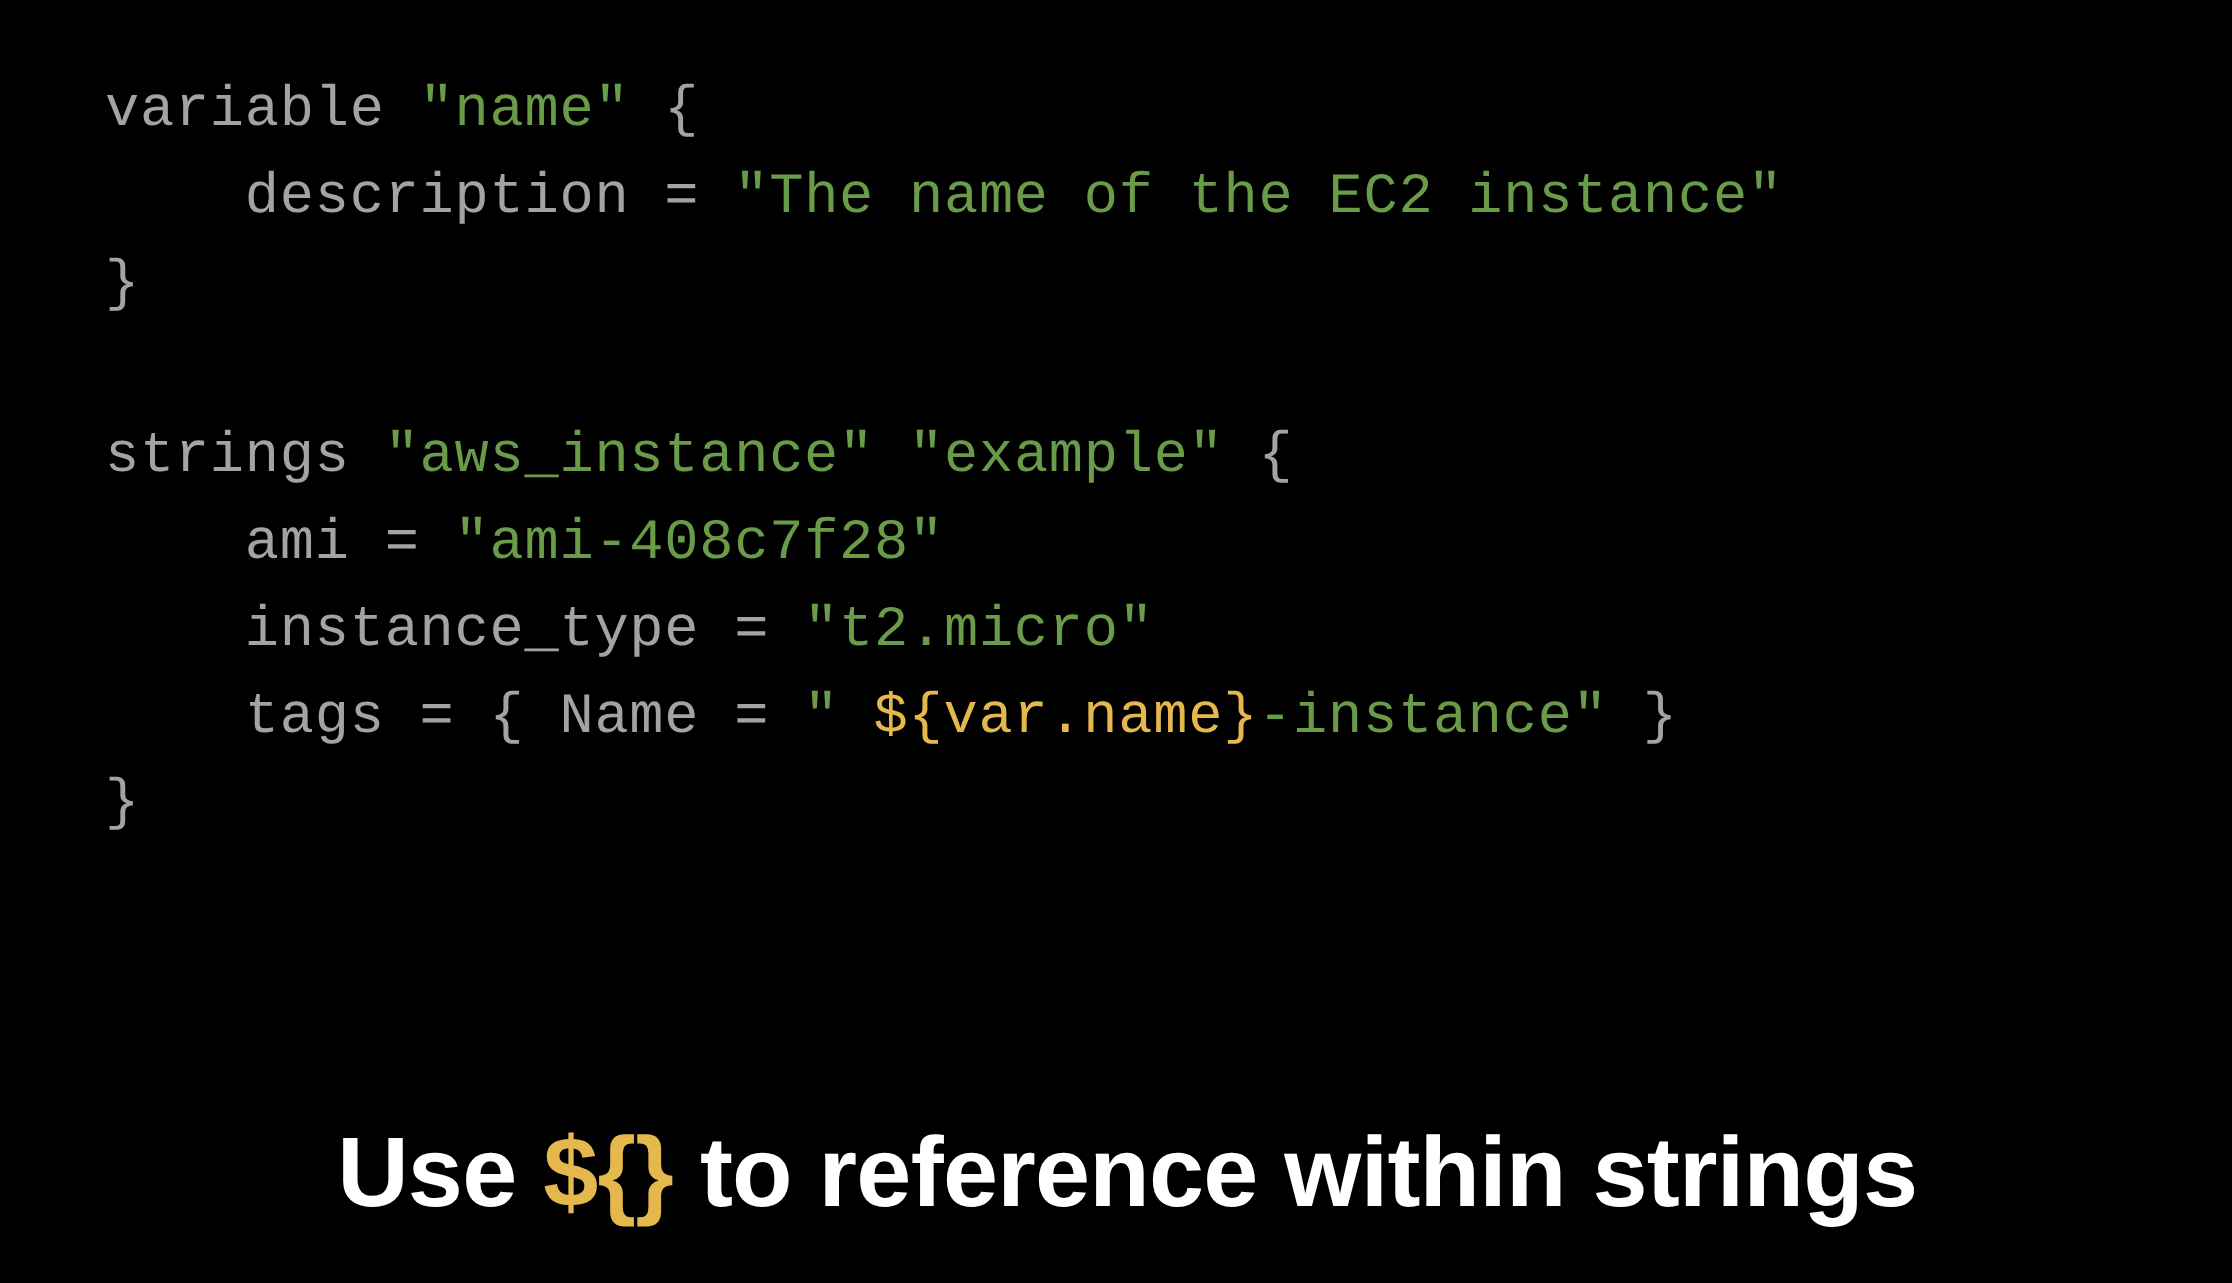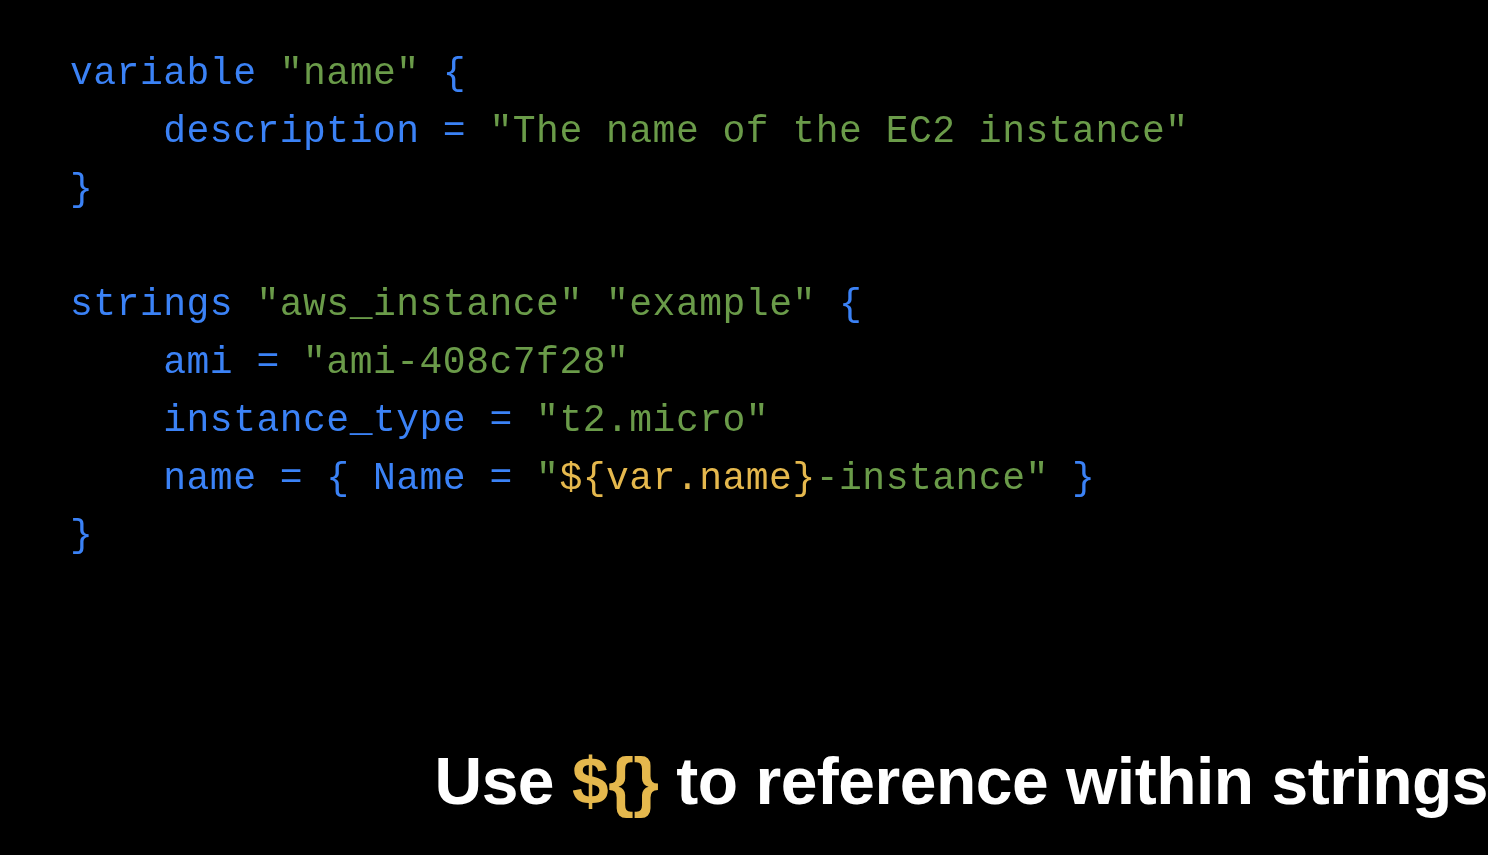--- a/index.html
+++ b/index.html
@@ -16,40 +16,41 @@
     }
     .code-area {
       padding: 45px 70px 0 70px;
       font-family: "Consolas", "Monaco", "Courier New", monospace;
       font-size: 38px;
       line-height: 1.52;
       font-weight: 400;
       letter-spacing: 0.5px;
     }
     .tok-white {
-      color: #3b82f6;
+      color: #a3a3a3;
     }
     .tok-green {
       color: #6a9b49;
     }
     .tok-orange {
       color: #e5b84d;
+      margin-left: 23px;
     }
     .code-line {
       white-space: pre;
     }
     .blank {
       height: 58px;
     }
     .caption-area {
       position: absolute;
       bottom: 36px;
       left: 0;
       right: 0;
-      text-align: right;
+      text-align: center;
       font-family: "Segoe UI", "Helvetica Neue", Arial, sans-serif;
       font-size: 66px;
       font-weight: 700;
       color: #ffffff;
       letter-spacing: -0.5px;
       padding-left: 15px;
     }
     .caption-orange {
       color: #e5b84d;
     }
@@ -58,19 +59,19 @@
 <body>
 
 <div class="code-area">
   <div class="code-line"><span class="tok-white">variable </span><span class="tok-green">"name"</span><span class="tok-white"> {</span></div>
   <div class="code-line"><span class="tok-white">    </span><span class="tok-white">description = </span><span class="tok-green">"The name of the EC2 instance"</span></div>
   <div class="code-line"><span class="tok-white">}</span></div>
   <div class="blank"></div>
   <div class="code-line"><span class="tok-white">strings </span><span class="tok-green">"aws_instance"</span><span class="tok-white"> </span><span class="tok-green">"example"</span><span class="tok-white"> {</span></div>
   <div class="code-line"><span class="tok-white">    </span><span class="tok-white">ami = </span><span class="tok-green">"ami-408c7f28"</span></div>
   <div class="code-line"><span class="tok-white">    </span><span class="tok-white">instance_type = </span><span class="tok-green">"t2.micro"</span></div>
-  <div class="code-line"><span class="tok-white">    </span><span class="tok-white">name = { Name = </span><span class="tok-green">"</span><span class="tok-orange">${var.name}</span><span class="tok-green">-instance"</span><span class="tok-white"> }</span></div>
+  <div class="code-line"><span class="tok-white">    </span><span class="tok-white">tags = { Name = </span><span class="tok-green">"</span><span class="tok-orange">${var.name}</span><span class="tok-green">-instance"</span><span class="tok-white"> }</span></div>
   <div class="code-line"><span class="tok-white">}</span></div>
 </div>
 
 <div class="caption-area">
   <span>Use </span><span class="caption-orange">${}</span><span> to reference within strings</span>
 </div>
 
 </body></html>

